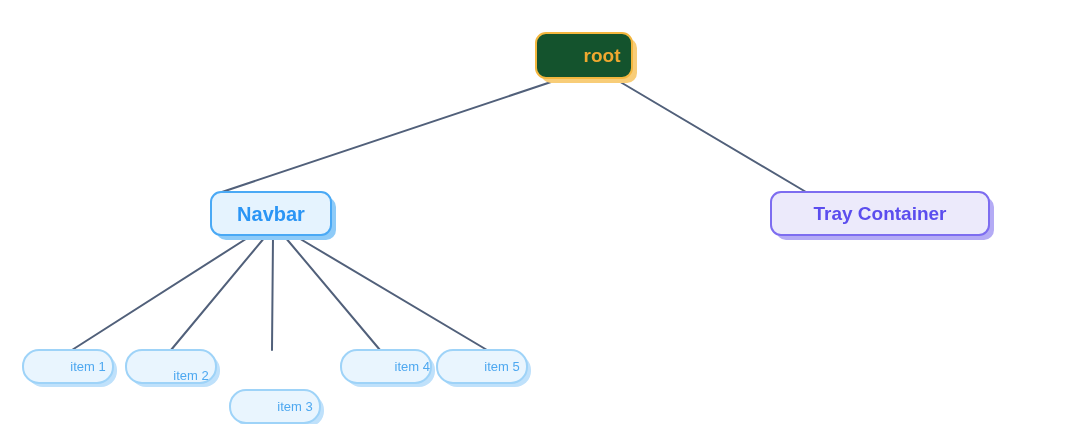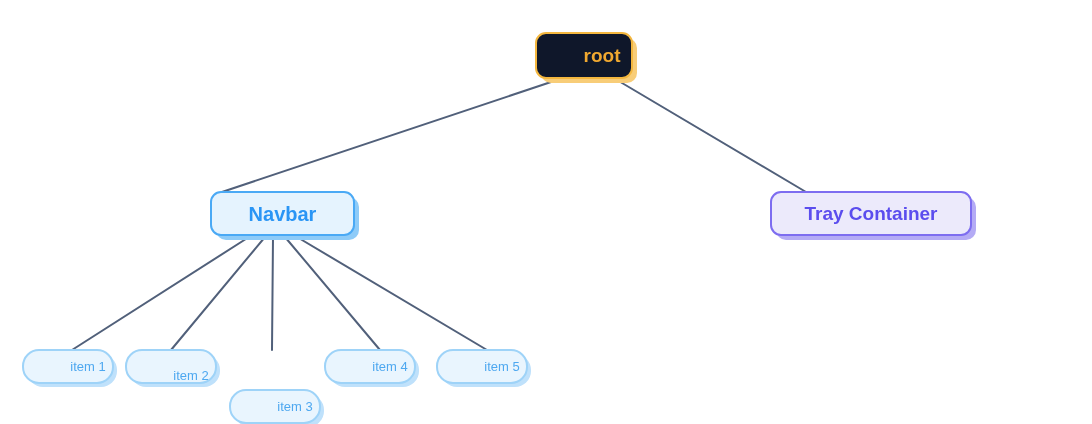--- a/index.html
+++ b/index.html
@@ -44,53 +44,53 @@
 
   
   .node.root {
     left: 535px;
     top: 32px;
     width: 98px;
     height: 47px;
     border-width: 2px;
     border-color: #f4b73f;
     border-radius: 11px;
-    background: #0f172a;
+    background: #14532d;
     box-shadow: 5px 5px 0 -1px #f8cd78;
     padding-left: 36px;
   }
   .node.root .node-label {
     color: #f0a830;
     font-size: 19px;
     font-weight: bold;
   }
 
   
   .node.navbar {
     left: 210px;
     top: 191px;
-    width: 145px;
+    width: 122px;
     height: 45px;
     border-width: 2px;
     border-color: #4aa9f5;
     border-radius: 11px;
     background: #e5f3fe;
     box-shadow: 5px 5px 0 -1px #8ecbf8;
   }
   .node.navbar .node-label {
     color: #2a95f5;
     font-size: 20px;
     font-weight: bold;
   }
 
   
   .node.tray {
     left: 770px;
     top: 191px;
-    width: 202px;
+    width: 220px;
     height: 45px;
     border-width: 2px;
     border-color: #7d6df0;
     border-radius: 11px;
     background: #eceaFB;
     box-shadow: 5px 5px 0 -1px #b4abf5;
   }
   .node.tray .node-label {
     color: #5b4dee;
     font-size: 19px;
@@ -110,21 +110,21 @@
     padding-left: 40px;
   }
   .node.item .node-label {
     color: #4ea8f0;
     font-size: 13px;
     font-weight: normal;
   }
   .node.item-0 { left: 22px; }
   .node.item-1 { left: 125px; align-items: flex-end; }
   .node.item-2 { left: 229px; margin-top: 40px; }
-  .node.item-3 { left: 324px; }
+  .node.item-3 { left: 340px; justify-content: flex-end; }
   .node.item-4 { left: 436px; justify-content: center; }
 </style>
 </head>
 <body>
 
 <div id="canvas">
 
   <svg id="edge-layer" viewBox="0 0 1092 424" width="1092" height="424" xmlns="http://www.w3.org/2000/svg">
     <g id="edges">
         <line x1="557" y1="80" x2="222" y2="192" stroke="#51607a" stroke-width="2" stroke-linecap="round"></line>

